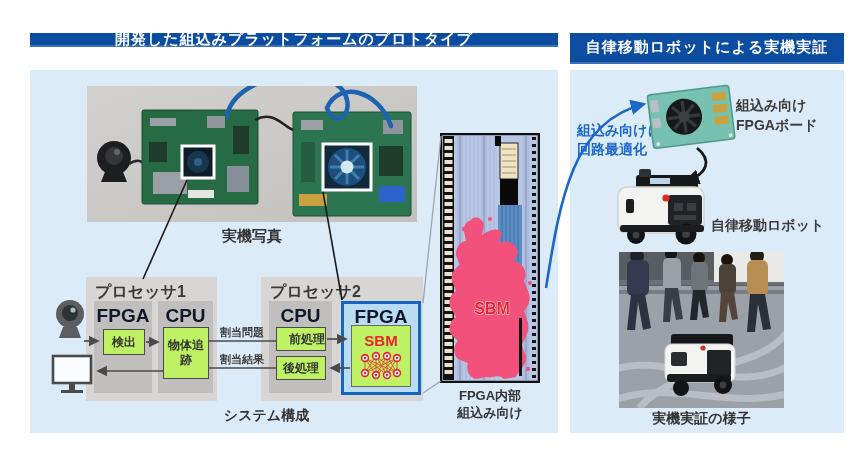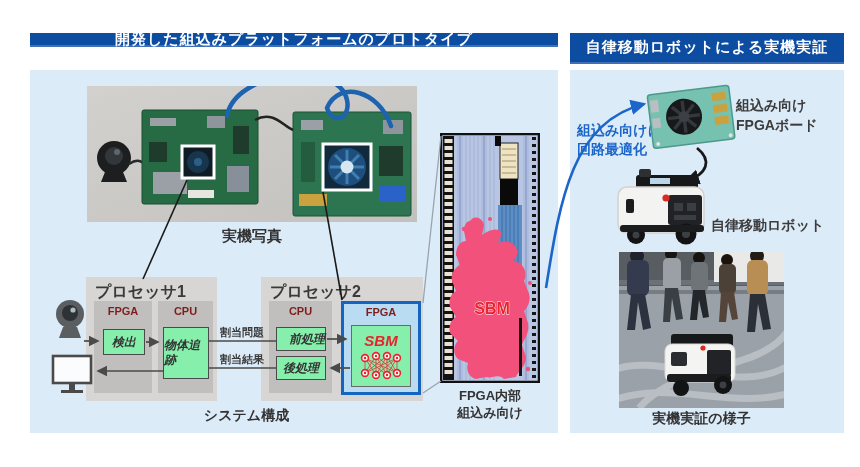--- a/index.html
+++ b/index.html
@@ -7,24 +7,24 @@
          font-family:"Liberation Sans","DejaVu Sans",sans-serif;color:#333;}
   .abs{position:absolute;}
   .hdr{background:#0c4da2;color:#fff;font-size:15px;font-weight:bold;
        display:flex;align-items:center;justify-content:center;letter-spacing:1px;
        border-bottom:2px solid #3f6fb7;box-sizing:border-box;}
   .panel{background:#dcebf8;}
   .caption{font-weight:bold;color:#333;}
   .groupbox{background:#d7d6d4;}
   .grouptitle{color:#3a3a3a;font-size:16px;font-weight:bold;padding:5px 0 0 9px;}
   .subbox{position:absolute;background:#c0bfbd;}
-  .sublabel{color:#7f1d1d;font-size:11px;font-weight:bold;text-align:center;padding-top:4px;}
-  .modbox{position:absolute;background:#86efac;border:1.6px solid #4a4a4a;color:#333;
+  .sublabel{color:#0f172a;font-size:19px;font-weight:bold;text-align:center;padding-top:4px;}
+  .modbox{position:absolute;background:#bef264;border:1.6px solid #4a4a4a;color:#333;
           font-size:12px;font-weight:bold;display:flex;align-items:center;justify-content:center;
-          text-align:left;line-height:1.25;box-sizing:border-box;font-style:italic;}
+          text-align:center;line-height:1.25;box-sizing:border-box;}
   .fpga-hl{position:absolute;background:#badcf2;border:3px solid #1565c0;box-sizing:border-box;}
   .linklabel{position:absolute;font-size:11px;font-weight:bold;color:#3a3a3a;width:66px;text-align:center;}
   .note-blue{color:#1c66c9;font-size:14px;font-weight:bold;line-height:1.35;}
   .lbl{font-size:14px;font-weight:bold;color:#3c3c3c;line-height:1.4;}
   svg{display:block;}
 </style>
 </head>
 <body>
 
 <div id="stage">
@@ -172,21 +172,21 @@
     </svg>
   </div>
   <div class="abs" style="left:50px;top:352px;">
     <svg width="44" height="46" viewBox="0 0 44 46">
       <rect x="3" y="4" width="38" height="27" fill="#fbfcfd" stroke="#4a4a4a" stroke-width="2.6"></rect>
       <rect x="19" y="31" width="6" height="7" fill="#4a4a4a"></rect>
       <rect x="11" y="38" width="22" height="3" fill="#4a4a4a"></rect>
     </svg>
   </div>
 
-  <div class="abs caption" style="left:78px;top:407px;width:337px;text-align:center;font-size:14px;">システム構成</div>
+  <div class="abs caption" style="left:98px;top:407px;width:337px;text-align:center;font-size:14px;">システム構成</div>
 
   <div class="abs" style="left:440px;top:133px;width:100px;height:250px;">
     <svg width="100" height="250" viewBox="0 0 100 250">
       <rect x="1" y="1" width="98" height="248" fill="#b9c6e3" stroke="#111" stroke-width="2.5"></rect>
 
       <g stroke="#a3b2d8" stroke-width="1">
         <line x1="18" y1="3" x2="18" y2="247"></line>
           <line x1="22" y1="3" x2="22" y2="247"></line>
           <line x1="26" y1="3" x2="26" y2="247"></line>
         <line x1="30" y1="3" x2="30" y2="247"></line>

